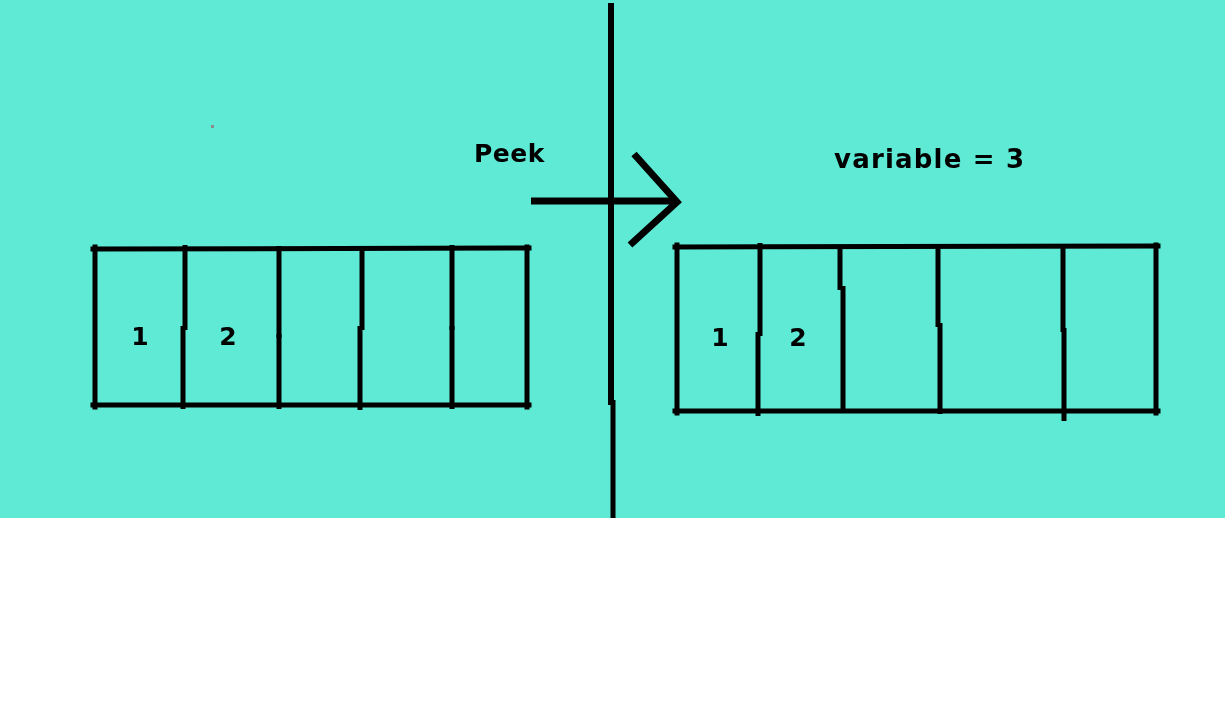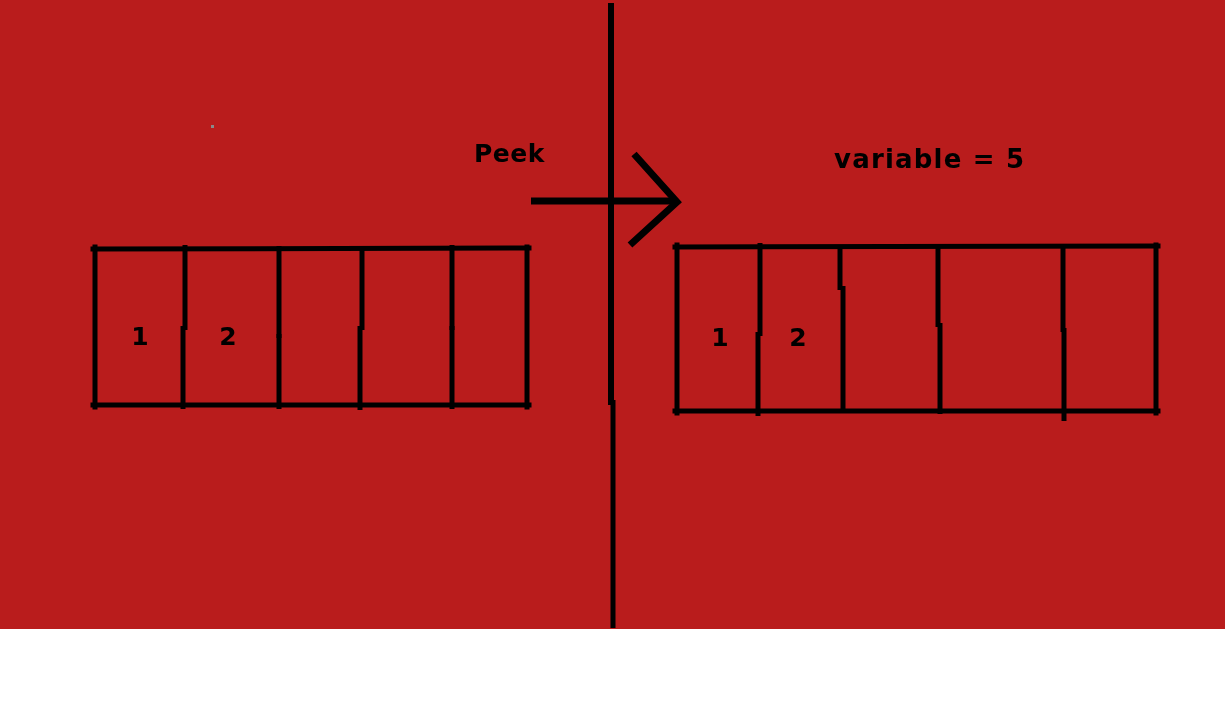--- a/index.html
+++ b/index.html
@@ -7,22 +7,22 @@
     margin: 0;
     padding: 0;
     background: #ffffff;
   }
   body {
     font-family: "DejaVu Sans", "Liberation Sans", sans-serif;
   }
   #canvas {
     position: relative;
     width: 1225px;
-    height: 629px;
-    background: #b91c1c;
+    height: 518px;
+    background: #5eead4;
     overflow: hidden;
   }
   .svg-layer {
     position: absolute;
     left: 0;
     top: 0;
     width: 1225px;
     height: 707px;
   }
   .label {
@@ -112,21 +112,21 @@
       <line x1="1063" y1="247" x2="1063" y2="332" stroke="#000000" stroke-width="5" stroke-linecap="butt"></line>
       <line x1="1064" y1="328" x2="1064" y2="421" stroke="#000000" stroke-width="5" stroke-linecap="butt"></line>
     </g>
 
   </svg>
 
   <div class="speck" style="left:211px; top:125px;"></div>
 
   <div class="label op-label" style="left:474px; top:141px;">Peek</div>
 
-  <div class="label var-label" style="left:834px; top:146px;">variable =  5</div>
+  <div class="label var-label" style="left:834px; top:146px;">variable =  3</div>
 
   <div class="cell-value" style="left:120px; top:324px; width:40px;">1</div>
   <div class="cell-value" style="left:208px; top:324px; width:40px;">2</div>
   <div class="cell-value" style="left:300px; top:324px; width:40px;"></div>
   <div class="cell-value" style="left:386px; top:324px; width:40px;"></div>
   <div class="cell-value" style="left:470px; top:324px; width:40px;"></div>
 
   <div class="cell-value" style="left:700px; top:325px; width:40px;">1</div>
   <div class="cell-value" style="left:778px; top:325px; width:40px;">2</div>
   <div class="cell-value" style="left:869px; top:325px; width:40px;"></div>

